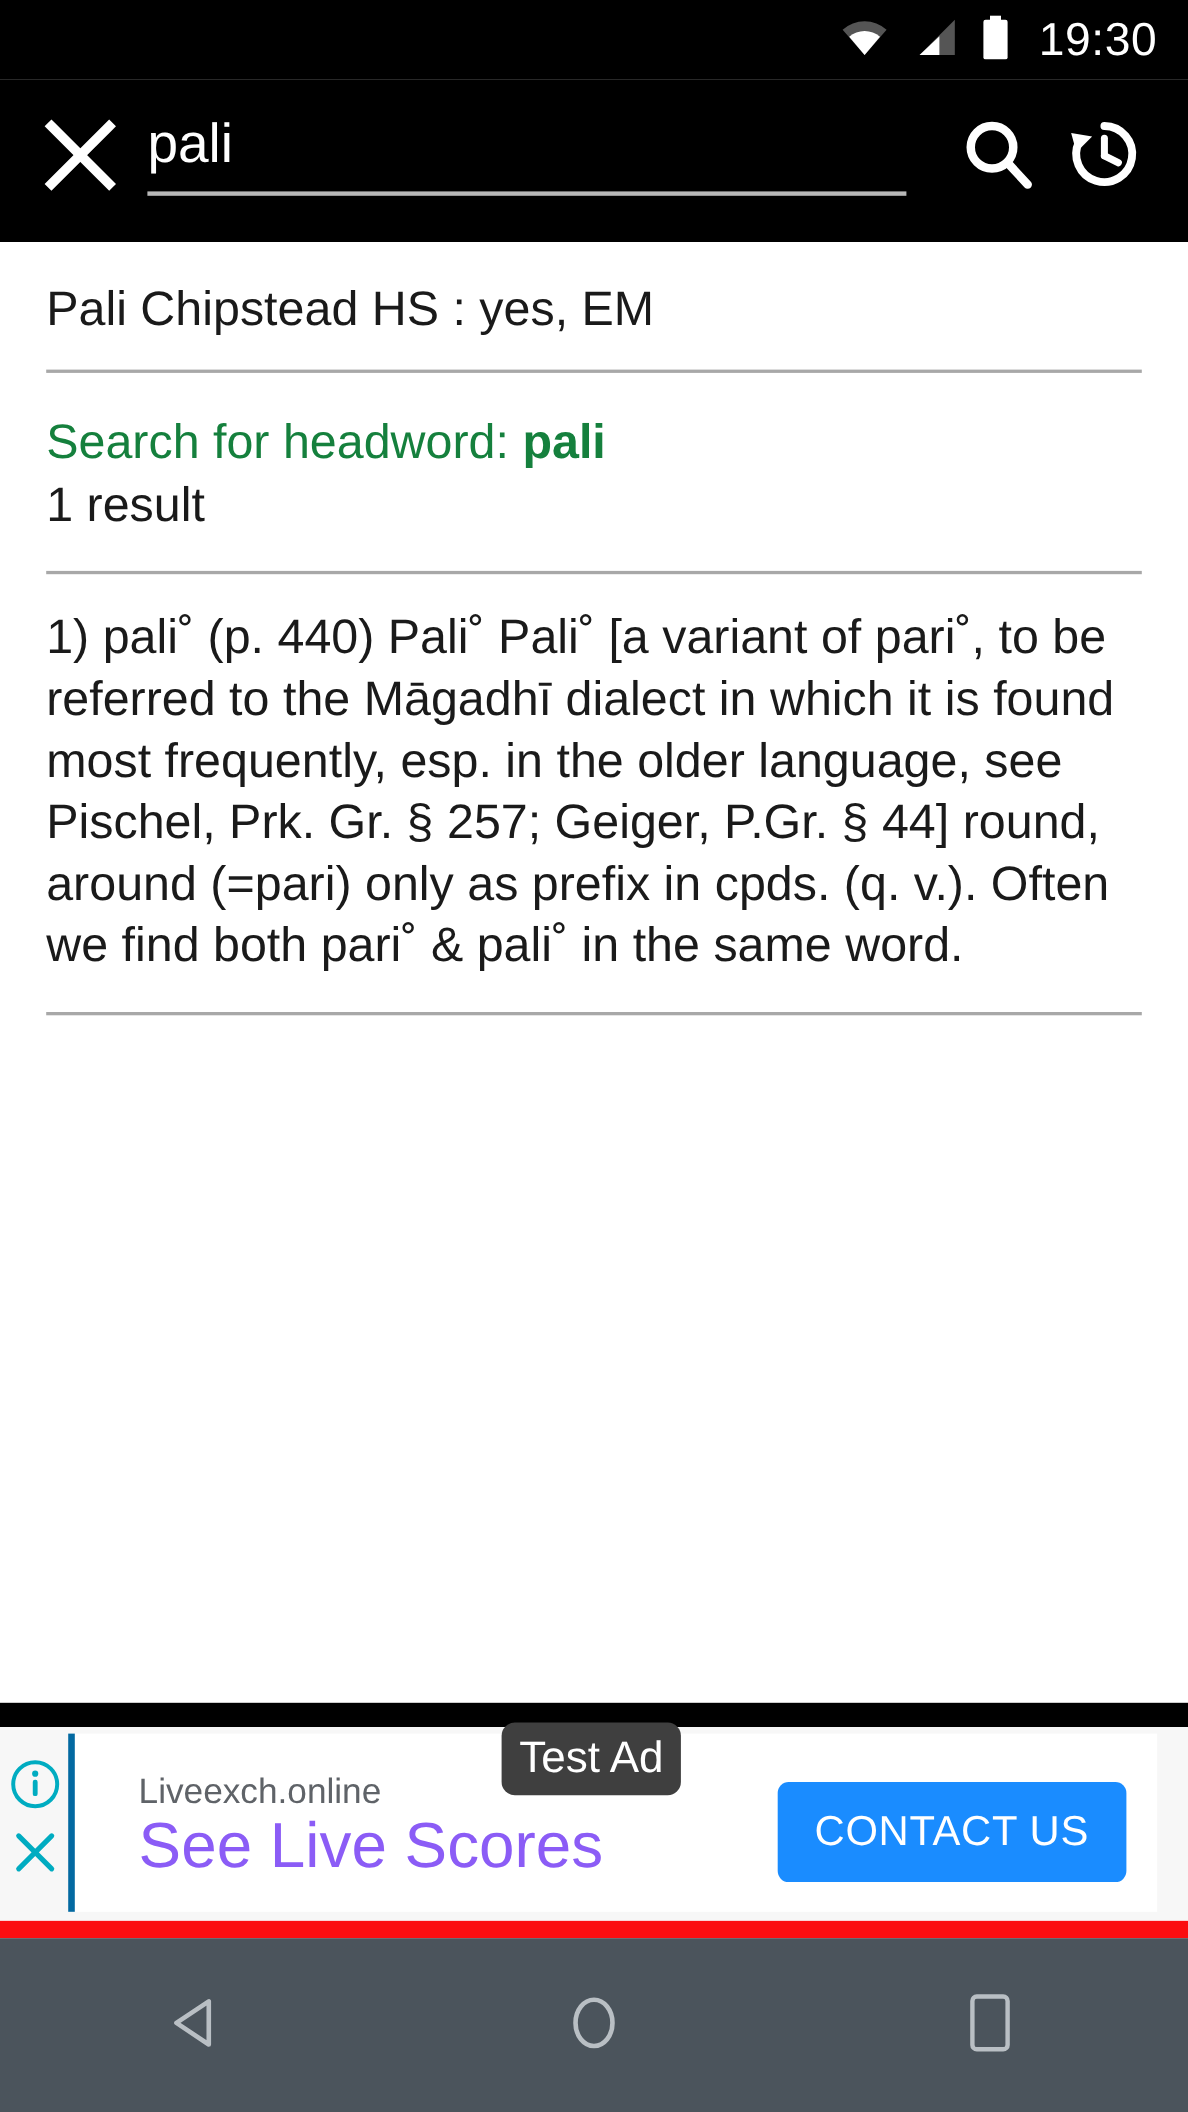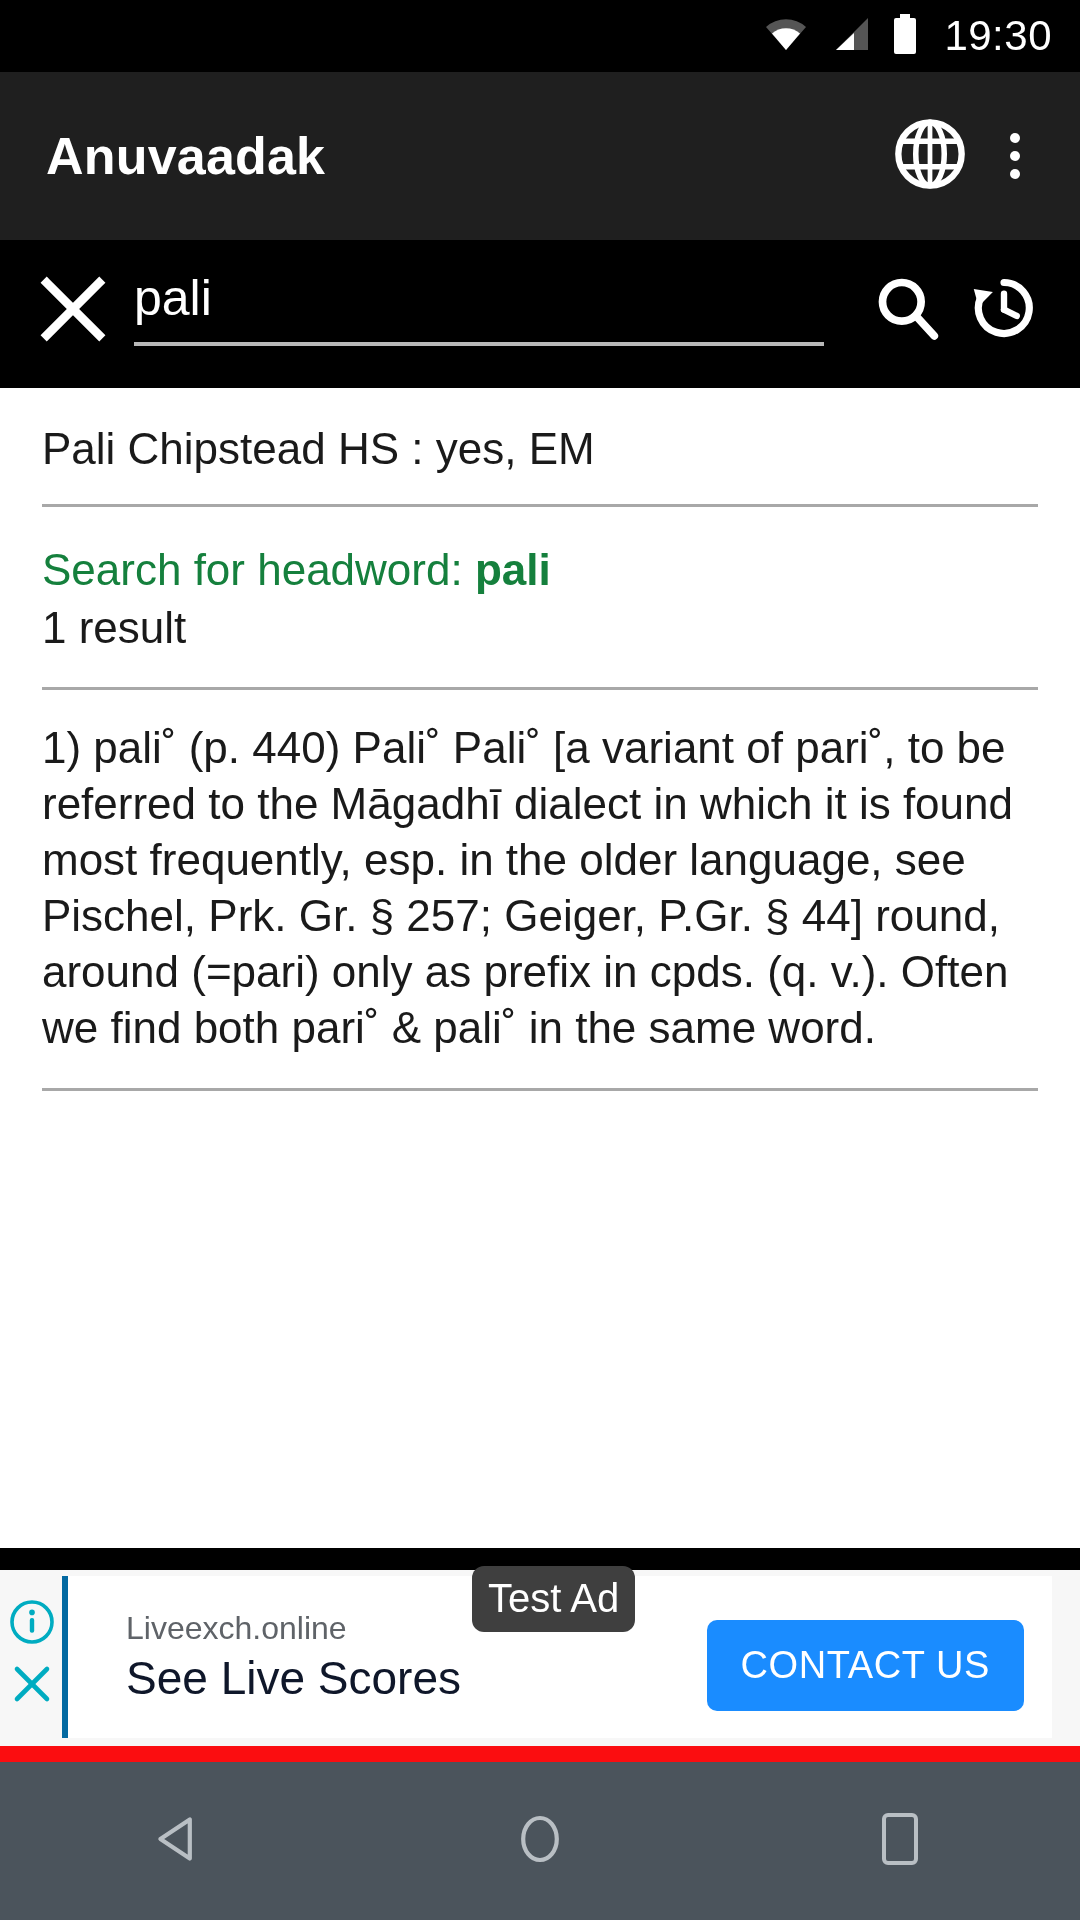--- a/index.html
+++ b/index.html
@@ -164,36 +164,35 @@
   #ad-text-block {
     margin-left:58px;
     display:flex; flex-direction:column; justify-content:center;
   }
   #ad-advertiser {
     font-size:32px;
     color:#5f6368;
     line-height:40px;
   }
   #ad-headline {
-    font-size:46px;
-    color:#0f172a;
+    font-size:58px;
+    color:#8b5cf6;
     line-height:56px;
     margin-top:2px;
   }
   #ad-test-badge {
     position:absolute;
     left:456px; top:-4px;
     background:#3f3f3f;
     color:#ffffff;
     font-size:40px;
     line-height:48px;
     padding:8px 16px 10px 16px;
     border-radius:12px;
     z-index:5;
-    margin-left:16px;
   }
   #ad-cta {
     position:absolute;
     right:28px; top:28px;
     background:#1a8cff;
     color:#ffffff;
     font-size:38px;
     letter-spacing:0.6px;
     padding:24px 34px;
     border:none;
@@ -240,43 +239,20 @@
       <span class="si">
         <svg width="26" height="40" viewBox="0 0 26 40">
           <rect x="8" y="0" width="10" height="5" fill="#ffffff"></rect>
           <rect x="2" y="4" width="22" height="36" rx="2" fill="#ffffff"></rect>
         </svg>
       </span>
     </div>
     <span id="status-time">19:30</span>
   </div>
 
-  <div id="app-bar">
-    <div id="app-title">Anuvaadak</div>
-
-    <div class="appbar-action">
-      <span>
-        <svg width="76" height="76" viewBox="0 0 48 48">
-          <circle cx="24" cy="24" r="20" fill="none" stroke="#ffffff" stroke-width="4"></circle>
-          <ellipse cx="24" cy="24" rx="9" ry="20" fill="none" stroke="#ffffff" stroke-width="3.5"></ellipse>
-          <line x1="5" y1="16" x2="43" y2="16" stroke="#ffffff" stroke-width="3.5"></line>
-          <line x1="5" y1="32" x2="43" y2="32" stroke="#ffffff" stroke-width="3.5"></line>
-          <line x1="24" y1="4" x2="24" y2="44" stroke="#ffffff" stroke-width="3"></line>
-        </svg>
-      </span>
-    </div>
-
-    <div class="appbar-action" id="overflow-menu">
-      <span style="display:flex;flex-direction:column;align-items:center;">
-        <span class="dot"></span>
-        <span class="dot"></span>
-        <span class="dot"></span>
-      </span>
-    </div>
-  </div>
 
   <div id="search-bar">
 
     <div id="clear-search">
       <span>
         <svg width="70" height="70" viewBox="0 0 40 40">
           <line x1="5" y1="5" x2="35" y2="35" stroke="#ffffff" stroke-width="5" stroke-linecap="square"></line>
           <line x1="35" y1="5" x2="5" y2="35" stroke="#ffffff" stroke-width="5" stroke-linecap="square"></line>
         </svg>
       </span>

